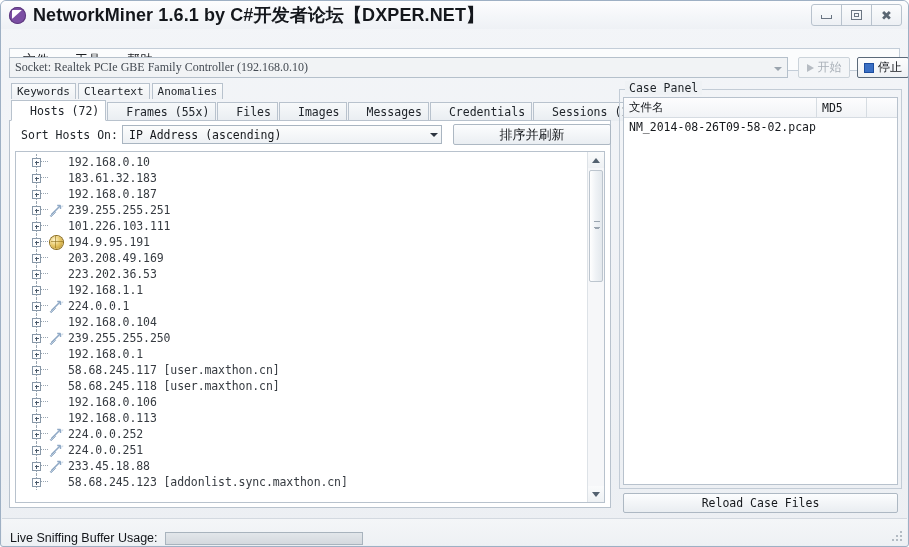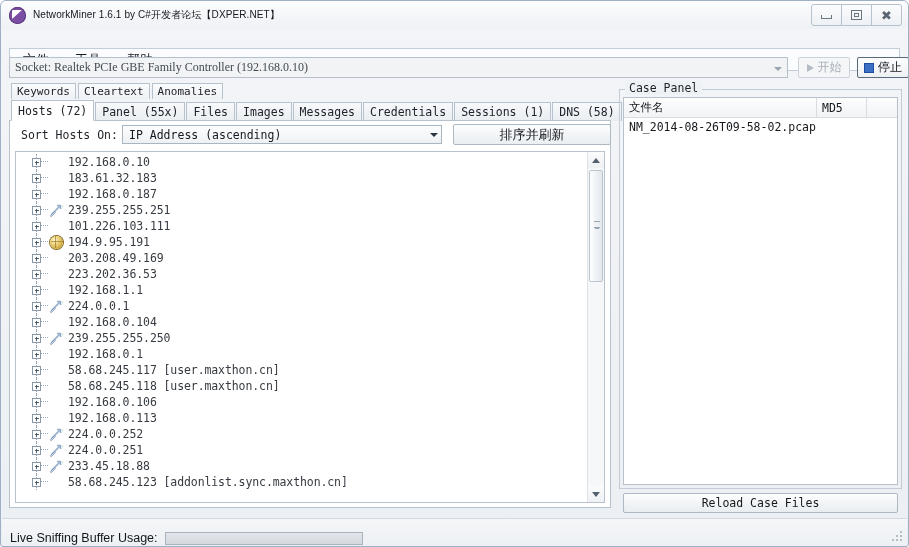--- a/index.html
+++ b/index.html
@@ -49,24 +49,25 @@
   #app-icon::after {
     content: "";
     position: absolute;
     left: 3px; top: 3px;
     width: 0; height: 0;
     border-left: 10px solid #ffffff;
     border-bottom: 9px solid transparent;
     border-radius: 1px;
   }
   #title-text {
-    font-size: 10px;
+    font-size: 18px;
     color: #14171c;
     white-space: nowrap;
     letter-spacing: .1px;
+    font-weight: bold;
   }
   #win-buttons {
     position: absolute;
     right: 6px; top: 3px;
     display: flex;
     height: 20px;
   }
   .winbtn {
     width: 29px; height: 20px;
     border: 1px solid #b8c2cd;
@@ -179,21 +180,21 @@
   
   #tabs-main {
     position: absolute; left: 2px; top: 17px;
     display: flex; align-items: flex-end;
   }
   .tab-m {
     box-sizing: border-box;
     border: 1px solid #b8c2cd;
     border-bottom: none;
     background: linear-gradient(180deg,#f7f9fa 0%,#e9edf1 100%);
-    padding: 2px 6px 3px 6px;
+    padding: 2px 6px 3px 18px;
     margin-right: 1px;
     font-family: "DejaVu Sans Mono", monospace;
     font-size: 11.5px;
     color: #20252b;
     white-space: nowrap;
     height: 19px;
   }
   .tab-m.active {
     background: #ffffff;
     height: 21px;
@@ -508,21 +509,21 @@
   <div id="left-panel">
 
     <div id="tabs-top">
       <div class="tab-s">Keywords</div>
       <div class="tab-s">Cleartext</div>
       <div class="tab-s">Anomalies</div>
     </div>
 
     <div id="tabs-main">
       <div class="tab-m active">Hosts (72)</div>
-      <div class="tab-m">Panel (55x)</div>
+      <div class="tab-m">Frames (55x)</div>
       <div class="tab-m">Files</div>
       <div class="tab-m">Images</div>
       <div class="tab-m">Messages</div>
       <div class="tab-m">Credentials</div>
       <div class="tab-m">Sessions (1)</div>
       <div class="tab-m">DNS (58)</div>
       <div class="tab-m">Parameters</div>
     </div>
 
     <div id="tab-body">

